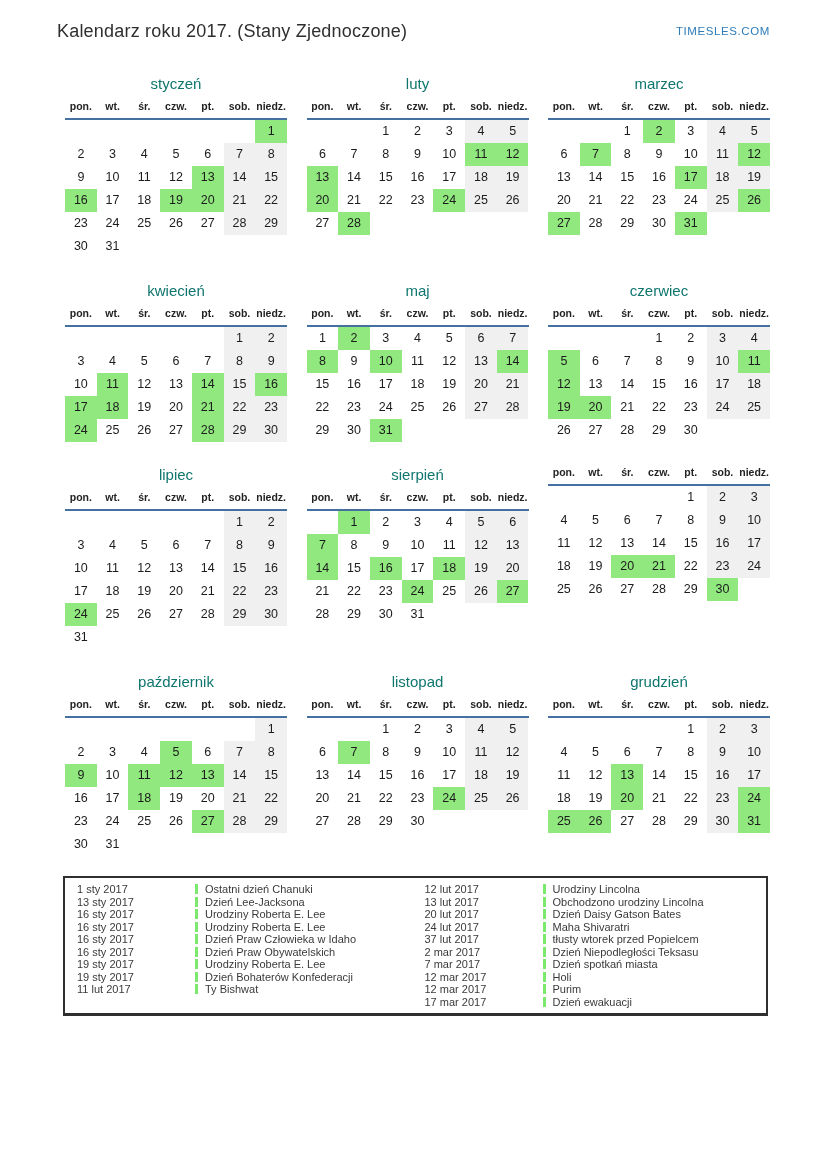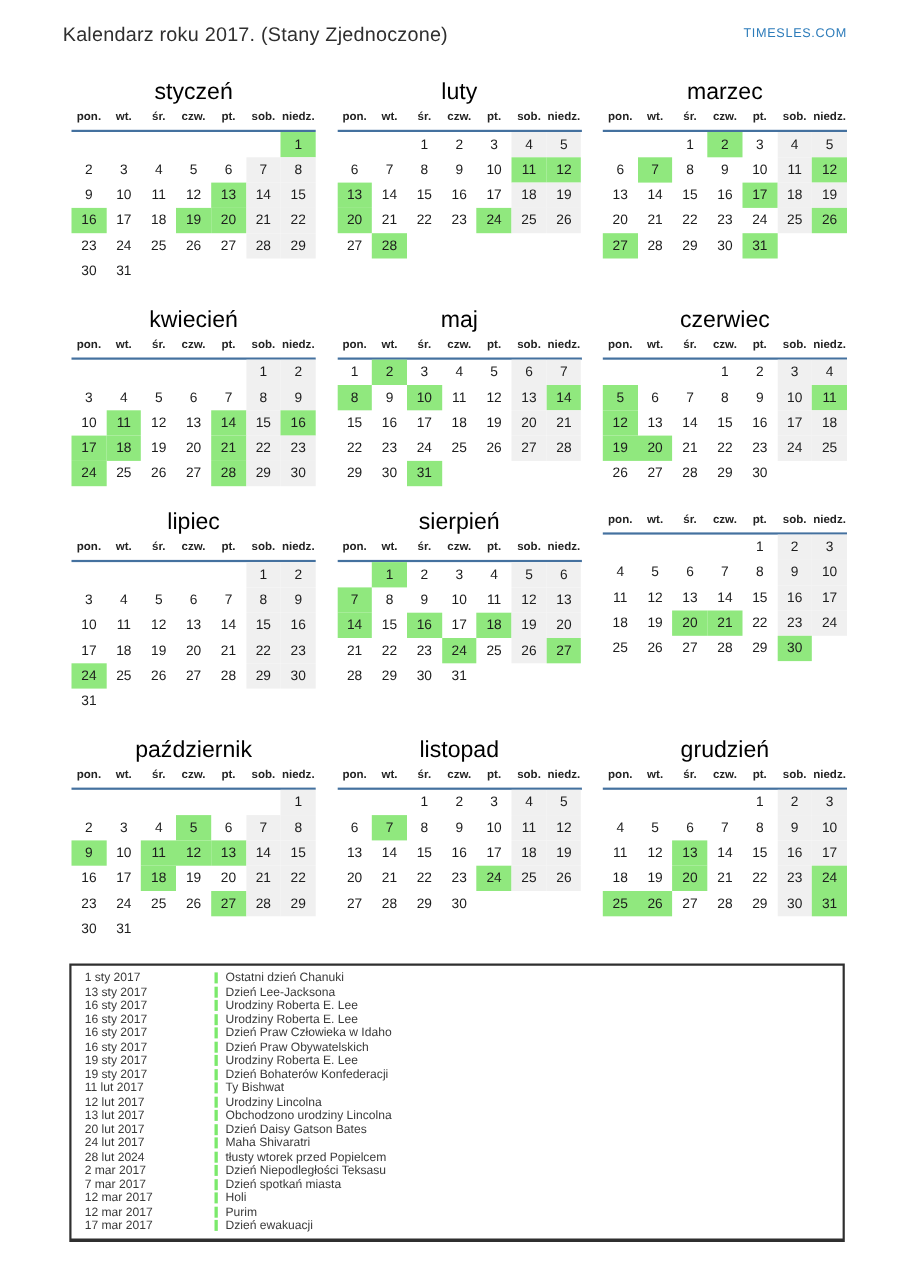--- a/index.html
+++ b/index.html
@@ -12,37 +12,37 @@
   .hdr { padding:20px 57px 0 57px; display:flex; justify-content:space-between; align-items:flex-start;gap:48px; }
   .hdr h1 { font-size:18px; font-weight:normal; color:#2f2f2f; letter-spacing:0.2px; line-height:22px; }
   .brand { font-size:11.5px; color:#2d7cba; text-decoration:none; letter-spacing:0.6px; line-height:22px; }
   
   .months {
     width:705px; margin:33px 0 0 65px;
     display:grid; grid-template-columns:repeat(3,222px);
     justify-content:space-between; row-gap:24px; align-items:start;
   }
   .month {}
-  .month-title { text-align:center; color:#000000; font-size:21px; line-height:18px; margin-bottom:7px; cursor:pointer; }
+  .month-title { text-align:center; color:#0f766e; font-size:15px; line-height:18px; margin-bottom:7px; cursor:pointer; }
   .wd-row {
     display:grid; grid-template-columns:repeat(7,1fr);
     border-bottom:2px solid #44719f; padding-bottom:3px; height:20px;font-weight:bold;
   }
   .wd { text-align:center; font-size:10.5px; color:#232323; }
   .week { display:grid; grid-template-columns:repeat(7,1fr); }
   .day { height:23px; line-height:23px; text-align:center; font-size:12.5px; color:#1c1c1c; }
   .day.weekend { background:#f0f0f0; }
   .day.holiday { background:#90e87e; }
   
   .legend {
     width:705px; margin:20px 0 0 63px;
     border:2px solid #2f2f2f; border-bottom-width:3px;
     padding:5px 8px;
   }
-  .legend-grid { display:grid; grid-template-columns:1fr; column-gap:10px; }
+  .legend-grid { display:grid; grid-template-columns:1fr 1fr; column-gap:10px; }
   .legend-row { display:flex; align-items:flex-start; font-size:11px; line-height:12.5px; color:#3a3a3a; }
   .legend-date { flex:0 0 122px; padding-left:4px; }
   .legend-tick { flex:0 0 3px; width:3px; height:10px; background:#7be96b; margin:1px 7px 0 0; }
   .legend-name { white-space:nowrap; }
 </style>
 </head>
 <body>
 
 <div class="page">
   <div class="hdr">
@@ -827,21 +827,21 @@
             <span class="legend-date">20 lut 2017</span>
             <span class="legend-tick"></span>
             <span class="legend-name">Dzień Daisy Gatson Bates</span>
           </div>
           <div class="legend-row">
             <span class="legend-date">24 lut 2017</span>
             <span class="legend-tick"></span>
             <span class="legend-name">Maha Shivaratri</span>
           </div>
           <div class="legend-row">
-            <span class="legend-date">28 lut 2024</span>
+            <span class="legend-date">37 lut 2017</span>
             <span class="legend-tick"></span>
             <span class="legend-name">tłusty wtorek przed Popielcem</span>
           </div>
           <div class="legend-row">
             <span class="legend-date">2 mar 2017</span>
             <span class="legend-tick"></span>
             <span class="legend-name">Dzień Niepodległości Teksasu</span>
           </div>
           <div class="legend-row">
             <span class="legend-date">7 mar 2017</span>

